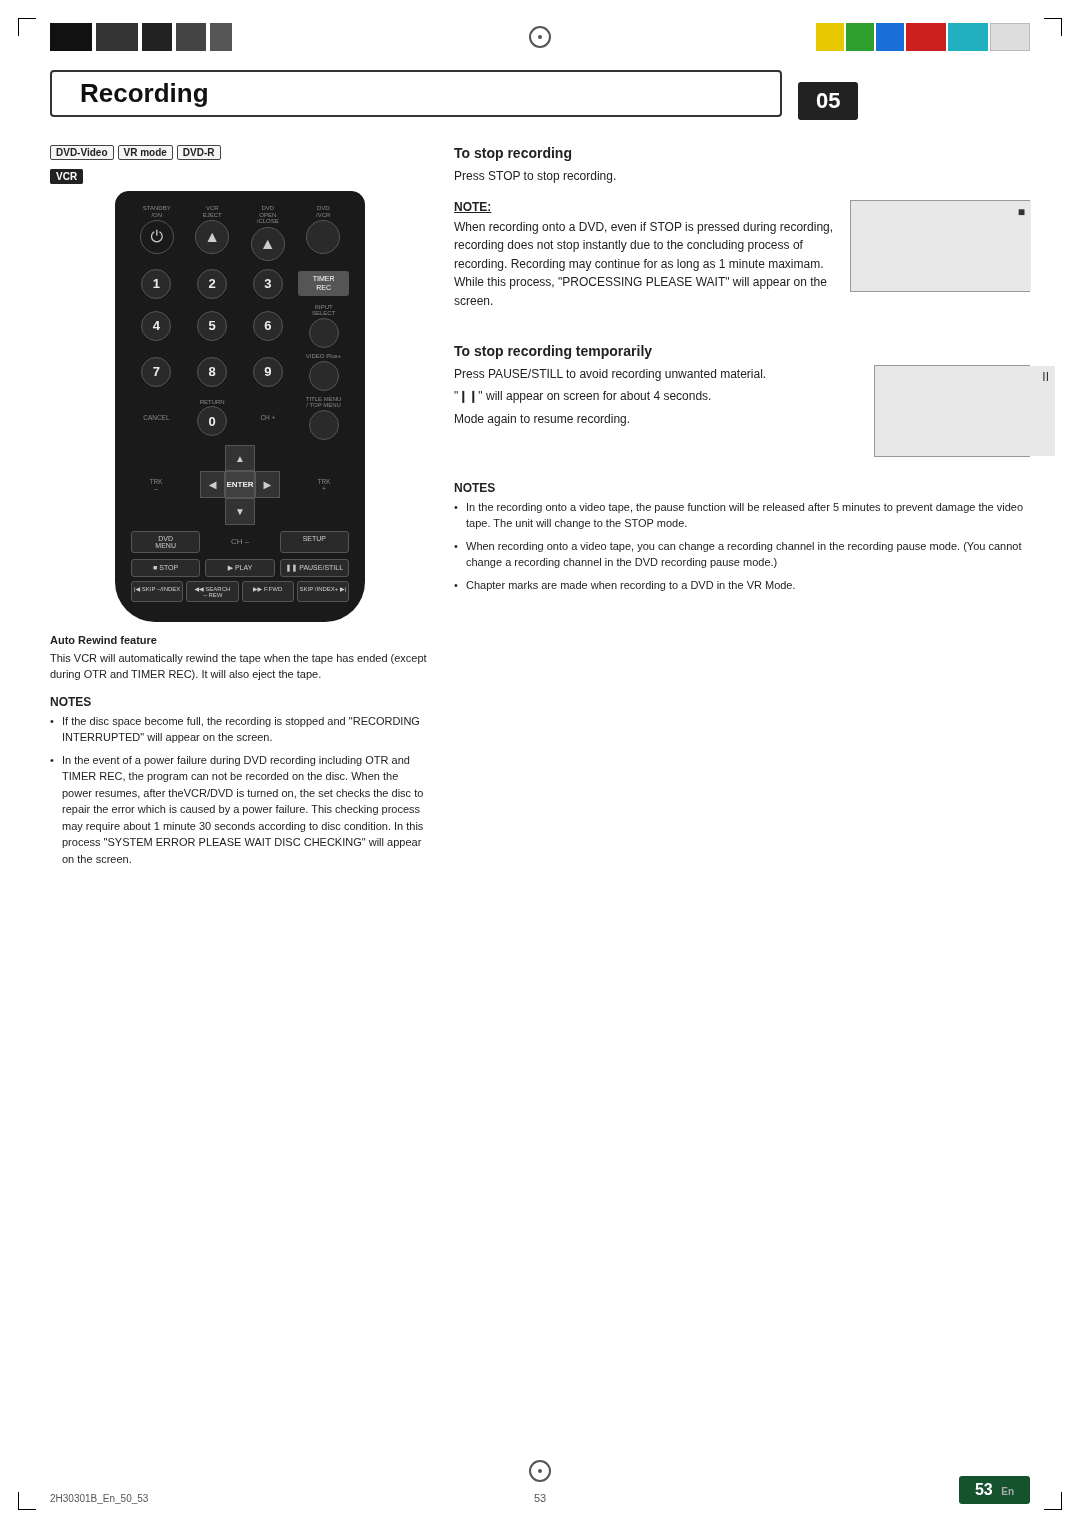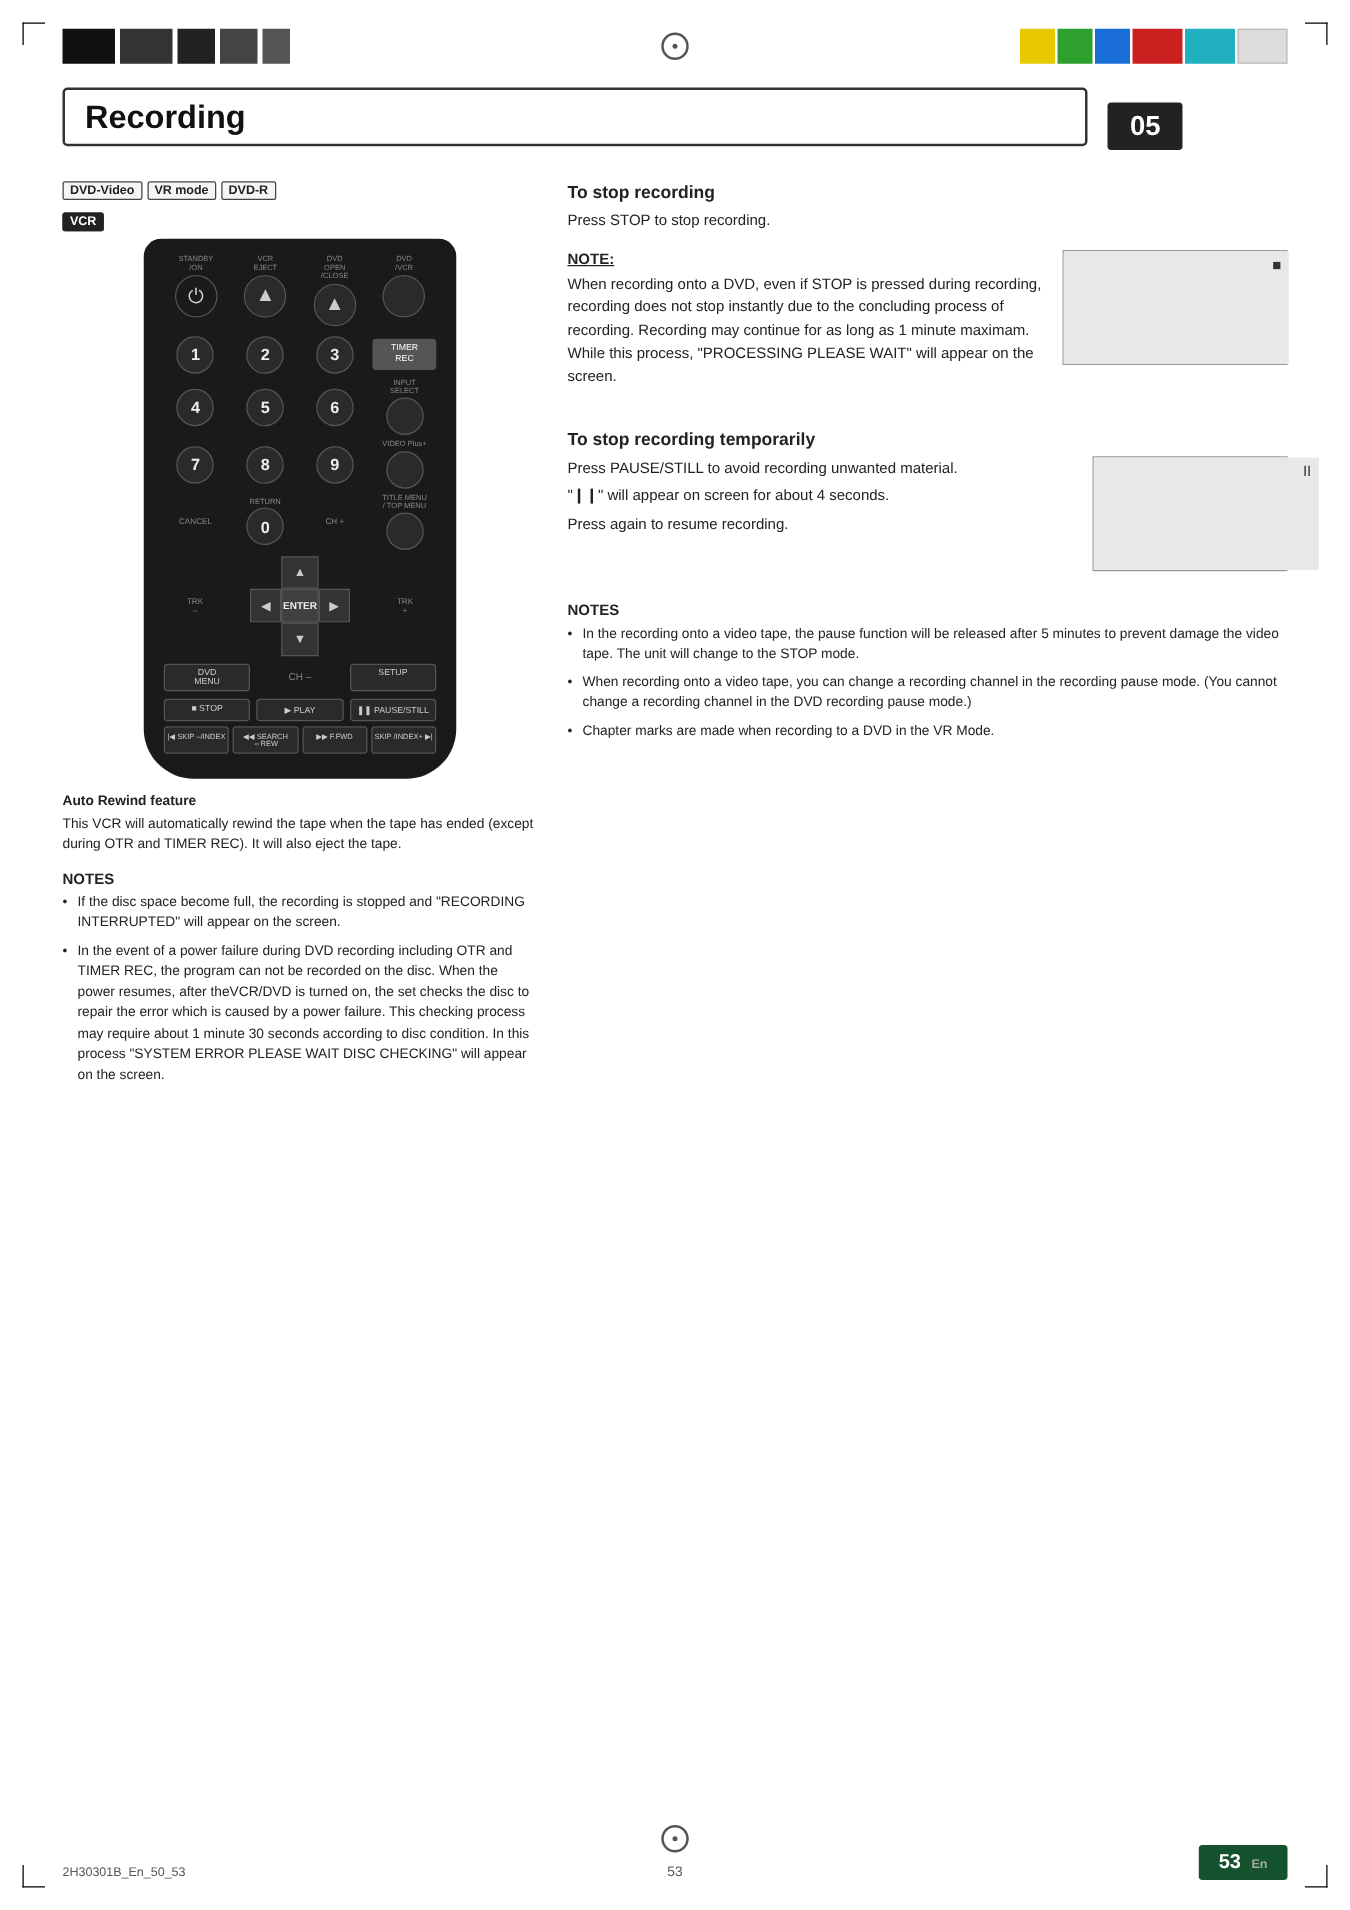--- a/index.html
+++ b/index.html
@@ -95,23 +95,23 @@
       right: 50px;
       bottom: 60px;
     }
 
     
     .title-bar {
       display: flex;
       align-items: center;
       border: 2px solid #333;
       border-radius: 4px;
-      padding: 6px 16px;
+      padding: 6px 28px;
       margin-bottom: 14px;
-      width: 820px;
+      width: 732px;
     }
     .title-text {
       font-size: 26px;
       font-weight: bold;
       color: #111;
     }
 
     
     .columns {
       display: flex;
@@ -612,21 +612,21 @@
       </div>
 
       <div>
         <div class="section-heading">To stop recording temporarily</div>
 
         <div style="display:flex; align-items:flex-start; gap:16px; margin-bottom:14px;">
           <div style="flex:1;">
             <div class="section-body">
               <div style="margin-bottom:4px;">Press PAUSE/STILL to avoid recording unwanted material.</div>
               <div style="margin-bottom:4px;">"❙❙" will appear on screen for about 4 seconds.</div>
-              <div>Press again to resume recording.</div>
+              <div>Mode again to resume recording.</div>
             </div>
           </div>
           <div style="width:156px; flex-shrink:0;">
             <div class="img-box">
               <div class="img-box-content">
                 <span class="img-box-label">II</span>
               </div>
             </div>
           </div>
         </div>

